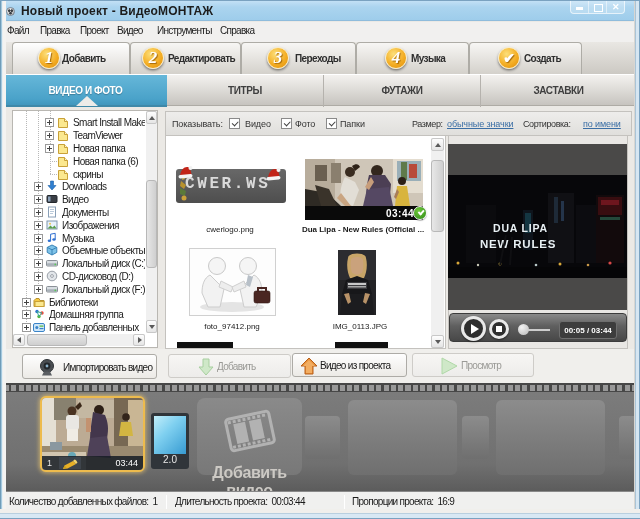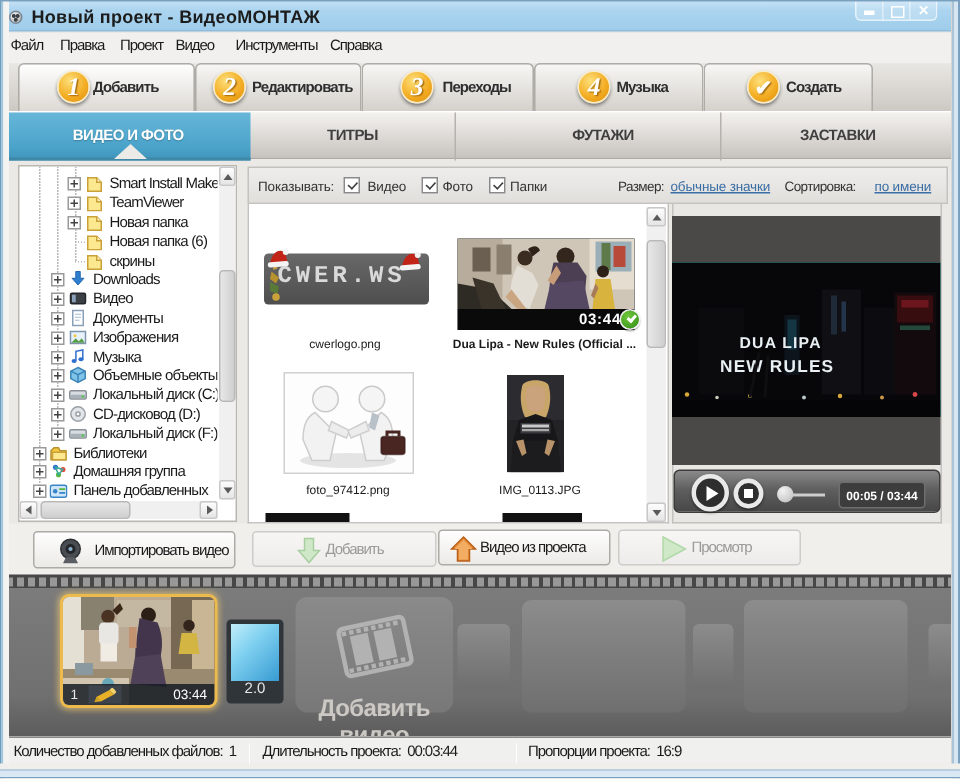--- a/index.html
+++ b/index.html
@@ -148,21 +148,21 @@
       </div>
     <div class="mtab" style="left:465px;width:113px">
         <div class="circ" style="left:28px">
           <span style="font-size:14px;top:2px;font-style:normal;font-family:'Liberation Sans',sans-serif">✔</span>
         </div>
         <div class="lbl" style="left:54px">Создать</div>
       </div>
   </div>
   <div class="abs" id="subtabs">
     <div class="stab" id="stab0" style="left:0;width:163px"><span>ВИДЕО И ФОТО</span></div>
-    <div class="stab" style="left:163px;width:137px"><span>ТИТРЫ</span></div>
+    <div class="stab" style="left:163px;width:157px"><span>ТИТРЫ</span></div>
     <div class="stab" style="left:320px;width:157px"><span>ФУТАЖИ</span></div>
     <div class="stab" style="left:477px;width:155px;border-right:none"><span>ЗАСТАВКИ</span></div>
   </div>
   <div class="abs" id="notch"></div>
   <div class="abs" style="left:4px;top:349px;width:632px;height:34px;background:#f0efec"></div>
   <div class="abs" id="treepanel"></div>
   <div class="abs" id="tree">
     <div class="vline" style="left:37px;top:0;height:63px"></div>
     <div class="vline" style="left:25px;top:0;height:178px"></div>
     <div class="vline" style="left:13px;top:0;height:217px"></div>

